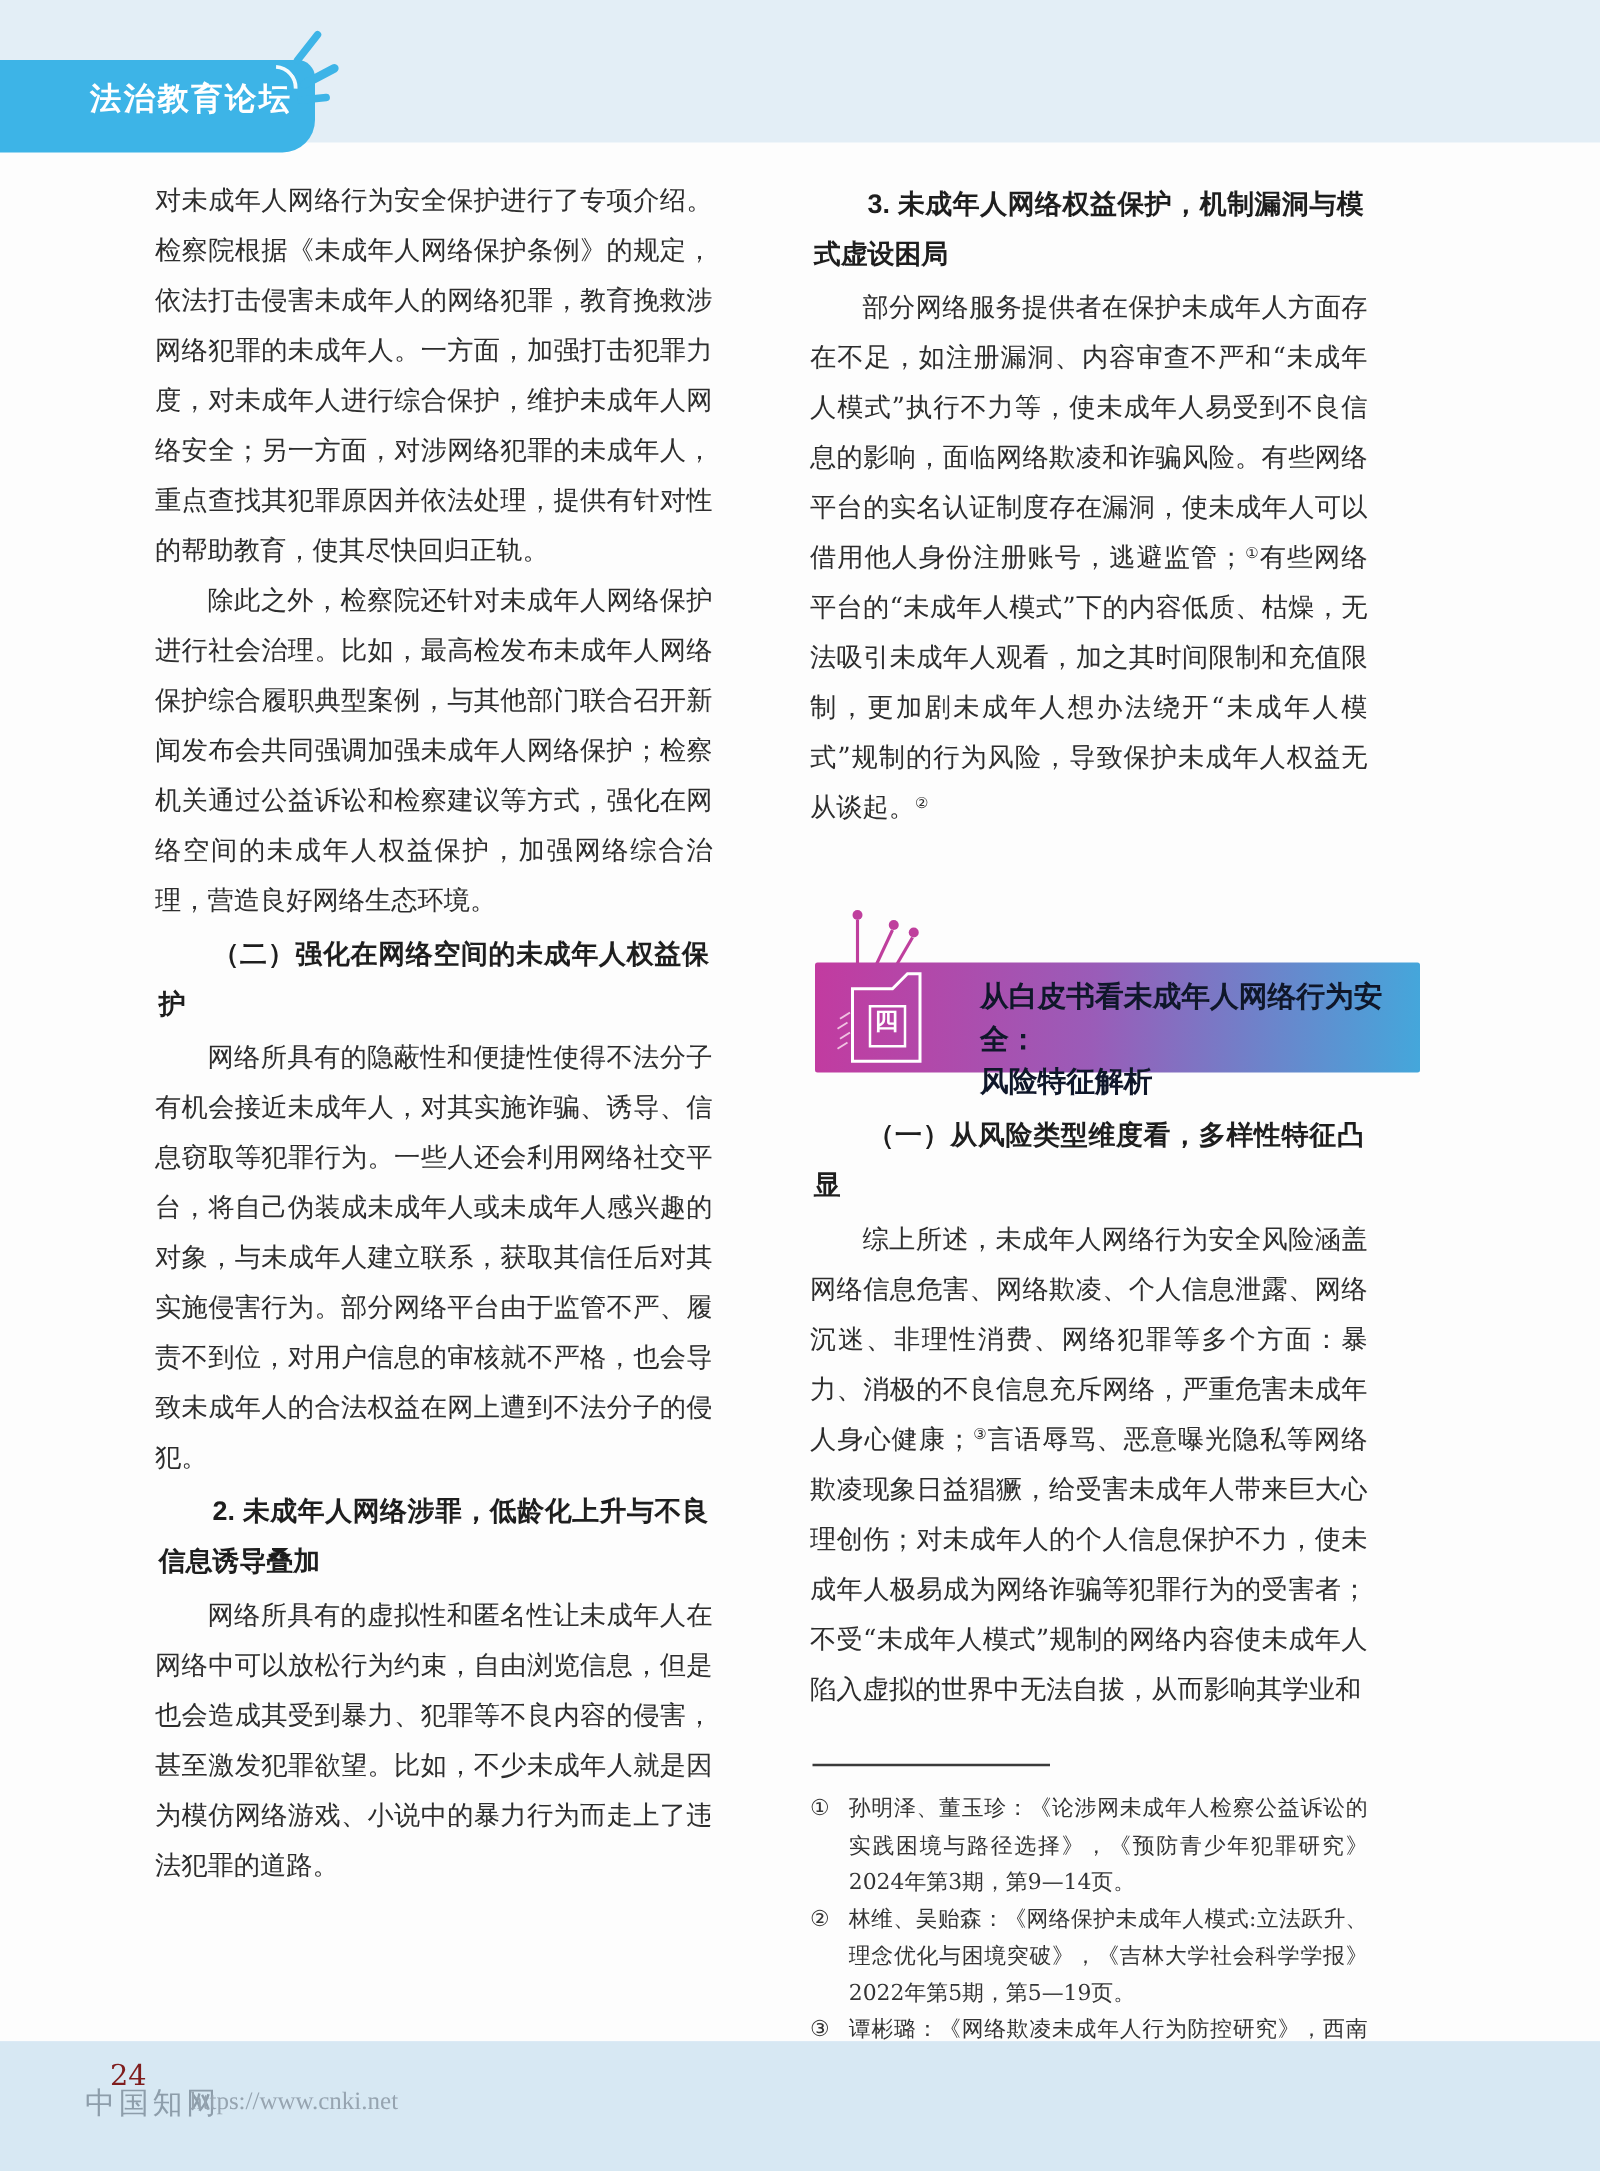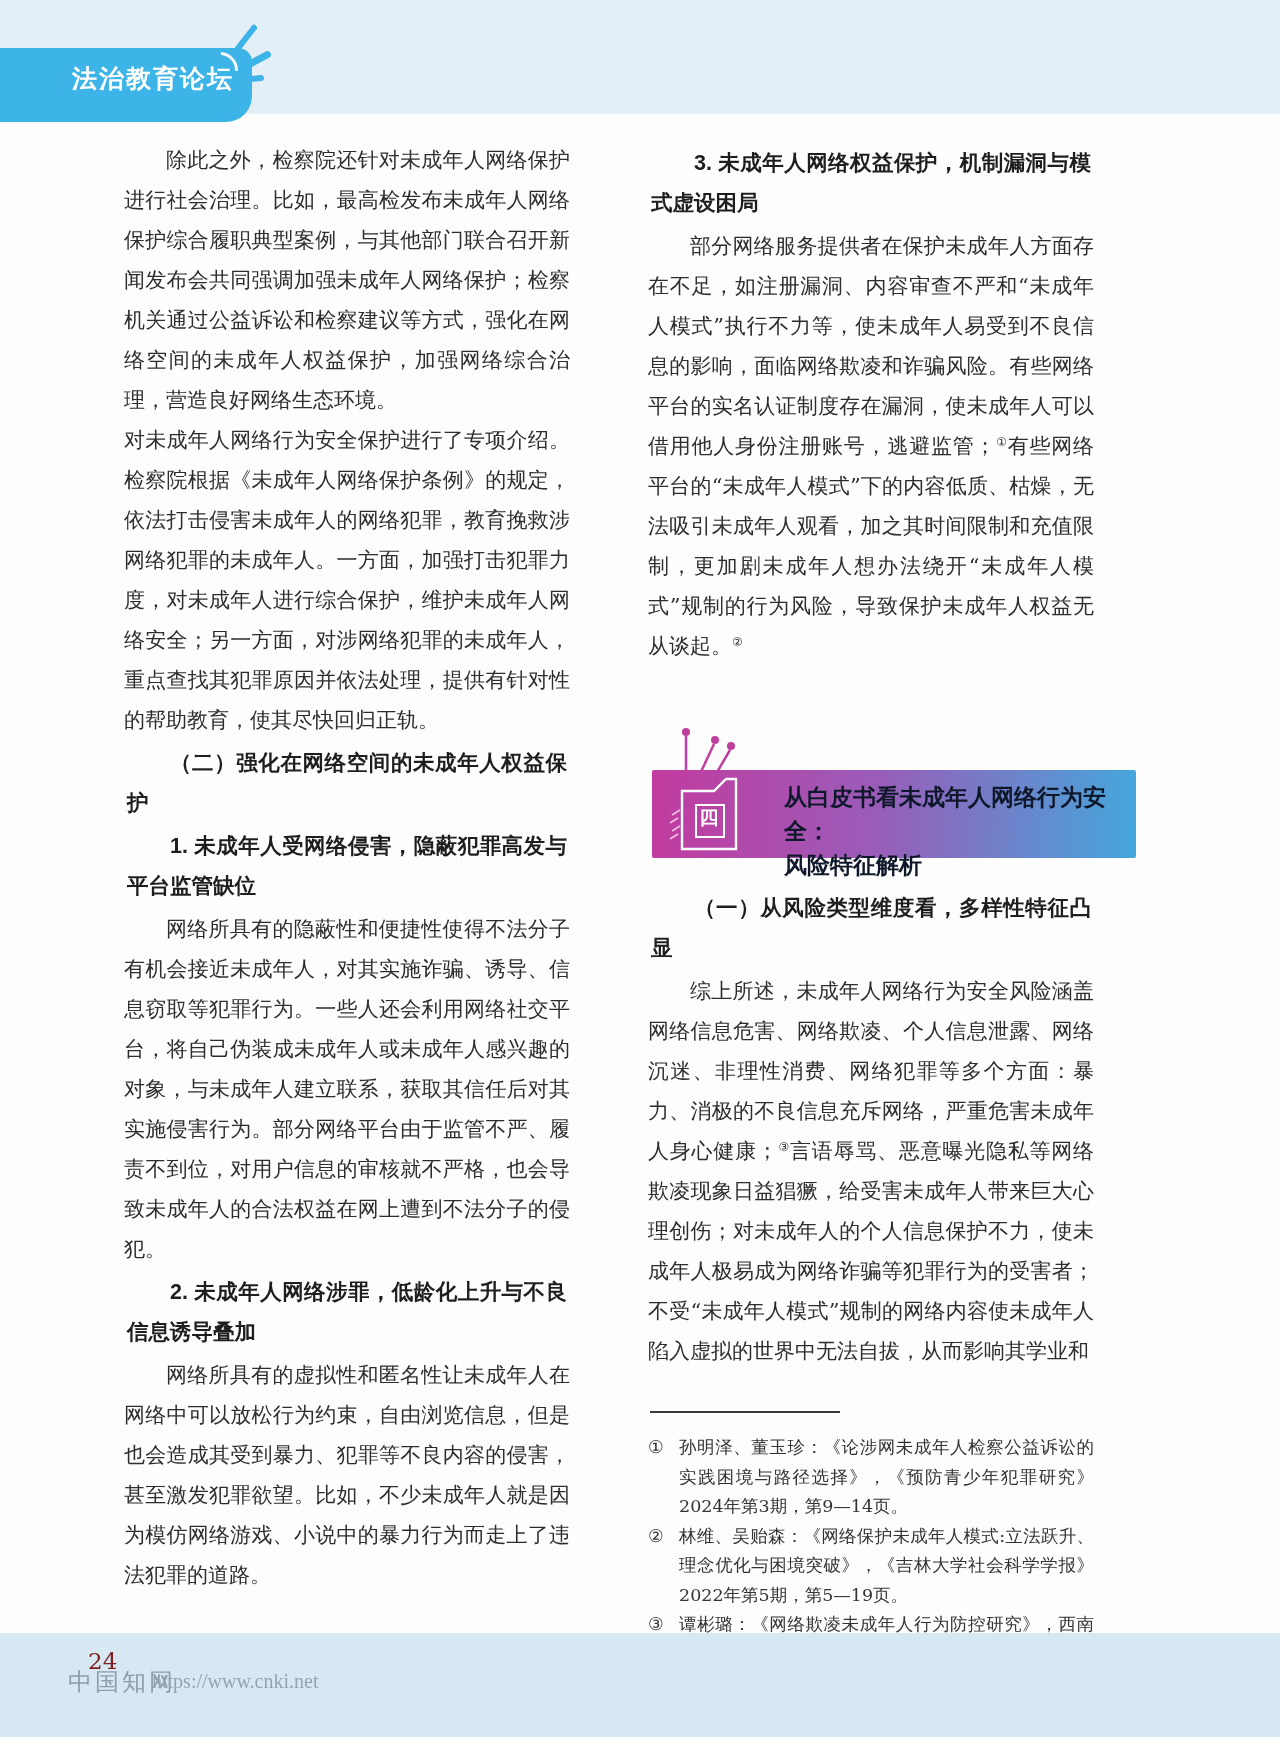--- a/index.html
+++ b/index.html
@@ -101,24 +101,23 @@
 
 <div class="badge">
   <span class="badge-label">法治教育论坛</span>
   <span class="badge-arc"></span>
 </div>
 <div class="splash s1"></div>
 <div class="splash s2"></div>
 <div class="splash s3"></div>
 
 <div class="col col-left">
+  <p class="body-para no-indent">对未成年人网络行为安全保护进行了专项介绍。检察院根据《未成年人网络保护条例》的规定，依法打击侵害未成年人的网络犯罪，教育挽救涉网络犯罪的未成年人。一方面，加强打击犯罪力度，对未成年人进行综合保护，维护未成年人网络安全；另一方面，对涉网络犯罪的未成年人，重点查找其犯罪原因并依法处理，提供有针对性的帮助教育，使其尽快回归正轨。</p>
   <p class="body-para">除此之外，检察院还针对未成年人网络保护进行社会治理。比如，最高检发布未成年人网络保护综合履职典型案例，与其他部门联合召开新闻发布会共同强调加强未成年人网络保护；检察机关通过公益诉讼和检察建议等方式，强化在网络空间的未成年人权益保护，加强网络综合治理，营造良好网络生态环境。</p>
-  <p class="body-para no-indent">对未成年人网络行为安全保护进行了专项介绍。检察院根据《未成年人网络保护条例》的规定，依法打击侵害未成年人的网络犯罪，教育挽救涉网络犯罪的未成年人。一方面，加强打击犯罪力度，对未成年人进行综合保护，维护未成年人网络安全；另一方面，对涉网络犯罪的未成年人，重点查找其犯罪原因并依法处理，提供有针对性的帮助教育，使其尽快回归正轨。</p>
   <p class="heading">（二）强化在网络空间的未成年人权益保护</p>
-  <p class="heading">1. 未成年人受网络侵害，隐蔽犯罪高发与平台监管缺位</p>
   <p class="body-para">网络所具有的隐蔽性和便捷性使得不法分子有机会接近未成年人，对其实施诈骗、诱导、信息窃取等犯罪行为。一些人还会利用网络社交平台，将自己伪装成未成年人或未成年人感兴趣的对象，与未成年人建立联系，获取其信任后对其实施侵害行为。部分网络平台由于监管不严、履责不到位，对用户信息的审核就不严格，也会导致未成年人的合法权益在网上遭到不法分子的侵犯。</p>
   <p class="heading">2. 未成年人网络涉罪，低龄化上升与不良信息诱导叠加</p>
   <p class="body-para">网络所具有的虚拟性和匿名性让未成年人在网络中可以放松行为约束，自由浏览信息，但是也会造成其受到暴力、犯罪等不良内容的侵害，甚至激发犯罪欲望。比如，不少未成年人就是因为模仿网络游戏、小说中的暴力行为而走上了违法犯罪的道路。</p>
 </div>
 
 <div class="col col-right">
   <p class="heading">3. 未成年人网络权益保护，机制漏洞与模式虚设困局</p>
   <p class="body-para">部分网络服务提供者在保护未成年人方面存在不足，如注册漏洞、内容审查不严和“未成年人模式”执行不力等，使未成年人易受到不良信息的影响，面临网络欺凌和诈骗风险。有些网络平台的实名认证制度存在漏洞，使未成年人可以借用他人身份注册账号，逃避监管；<sup class="sup-mark">①</sup>有些网络平台的“未成年人模式”下的内容低质、枯燥，无法吸引未成年人观看，加之其时间限制和充值限制，更加剧未成年人想办法绕开“未成年人模式”规制的行为风险，导致保护未成年人权益无从谈起。<sup class="sup-mark">②</sup></p>
 
   <div class="banner-wrap">

